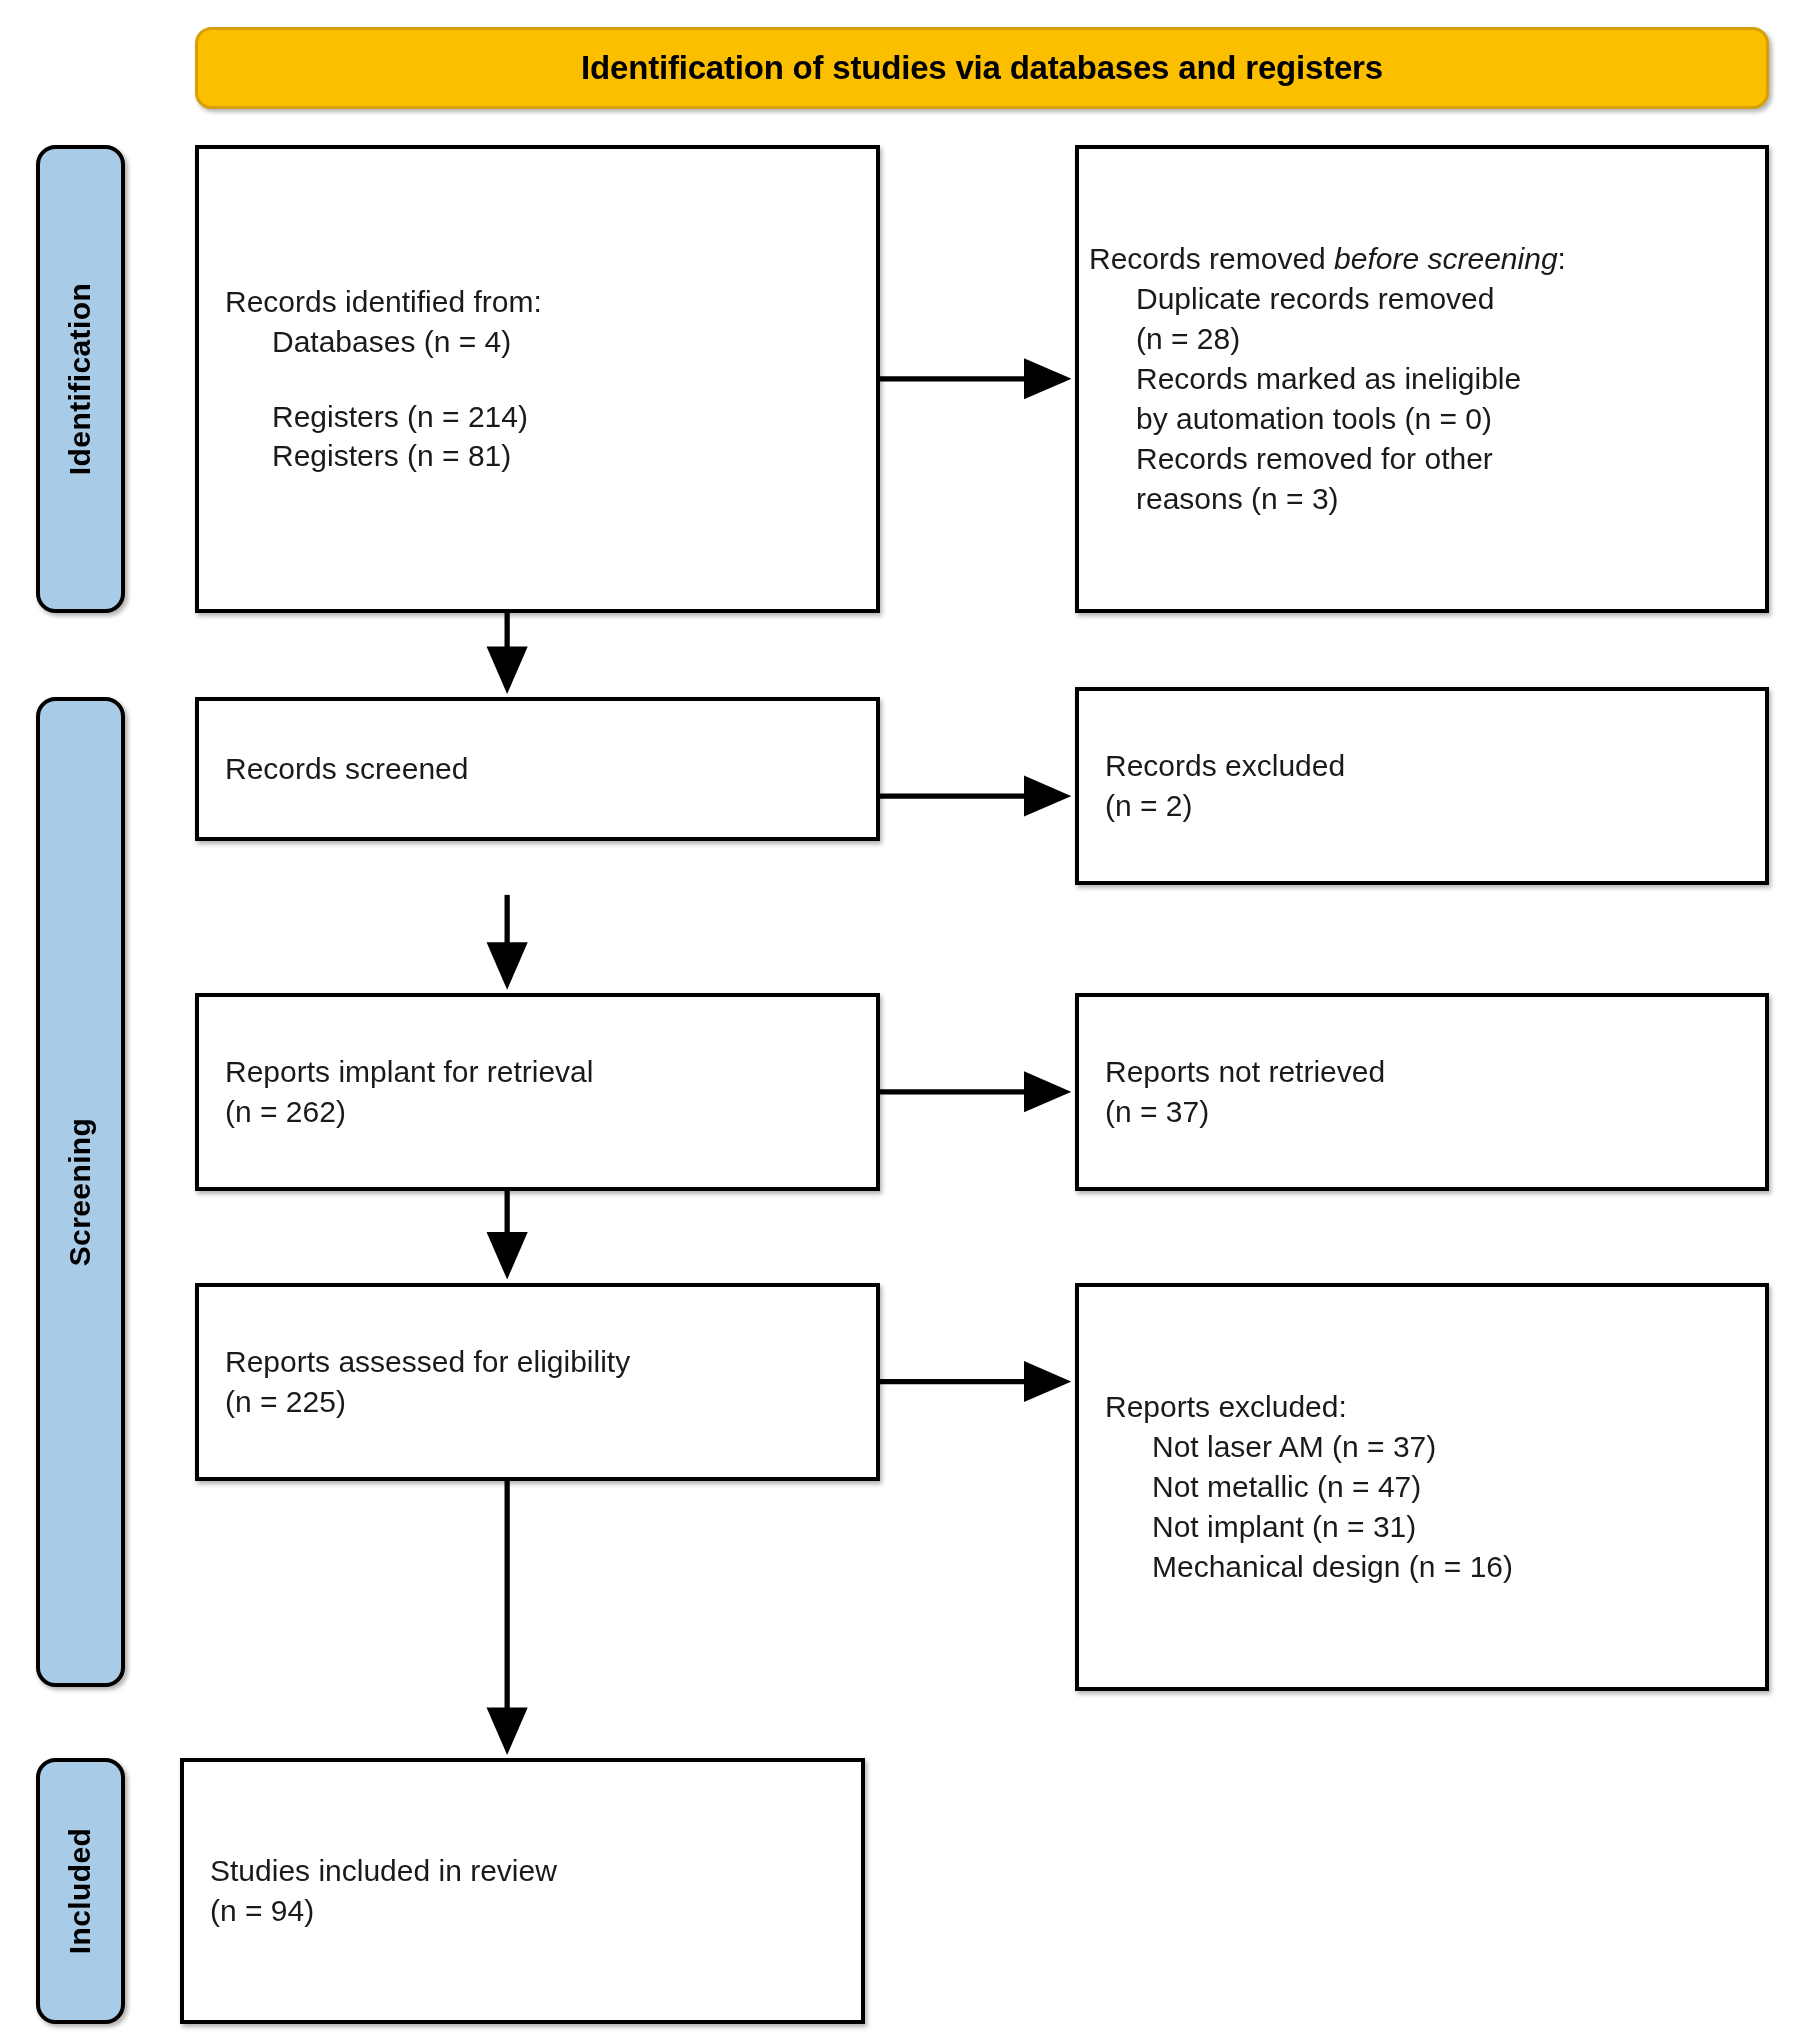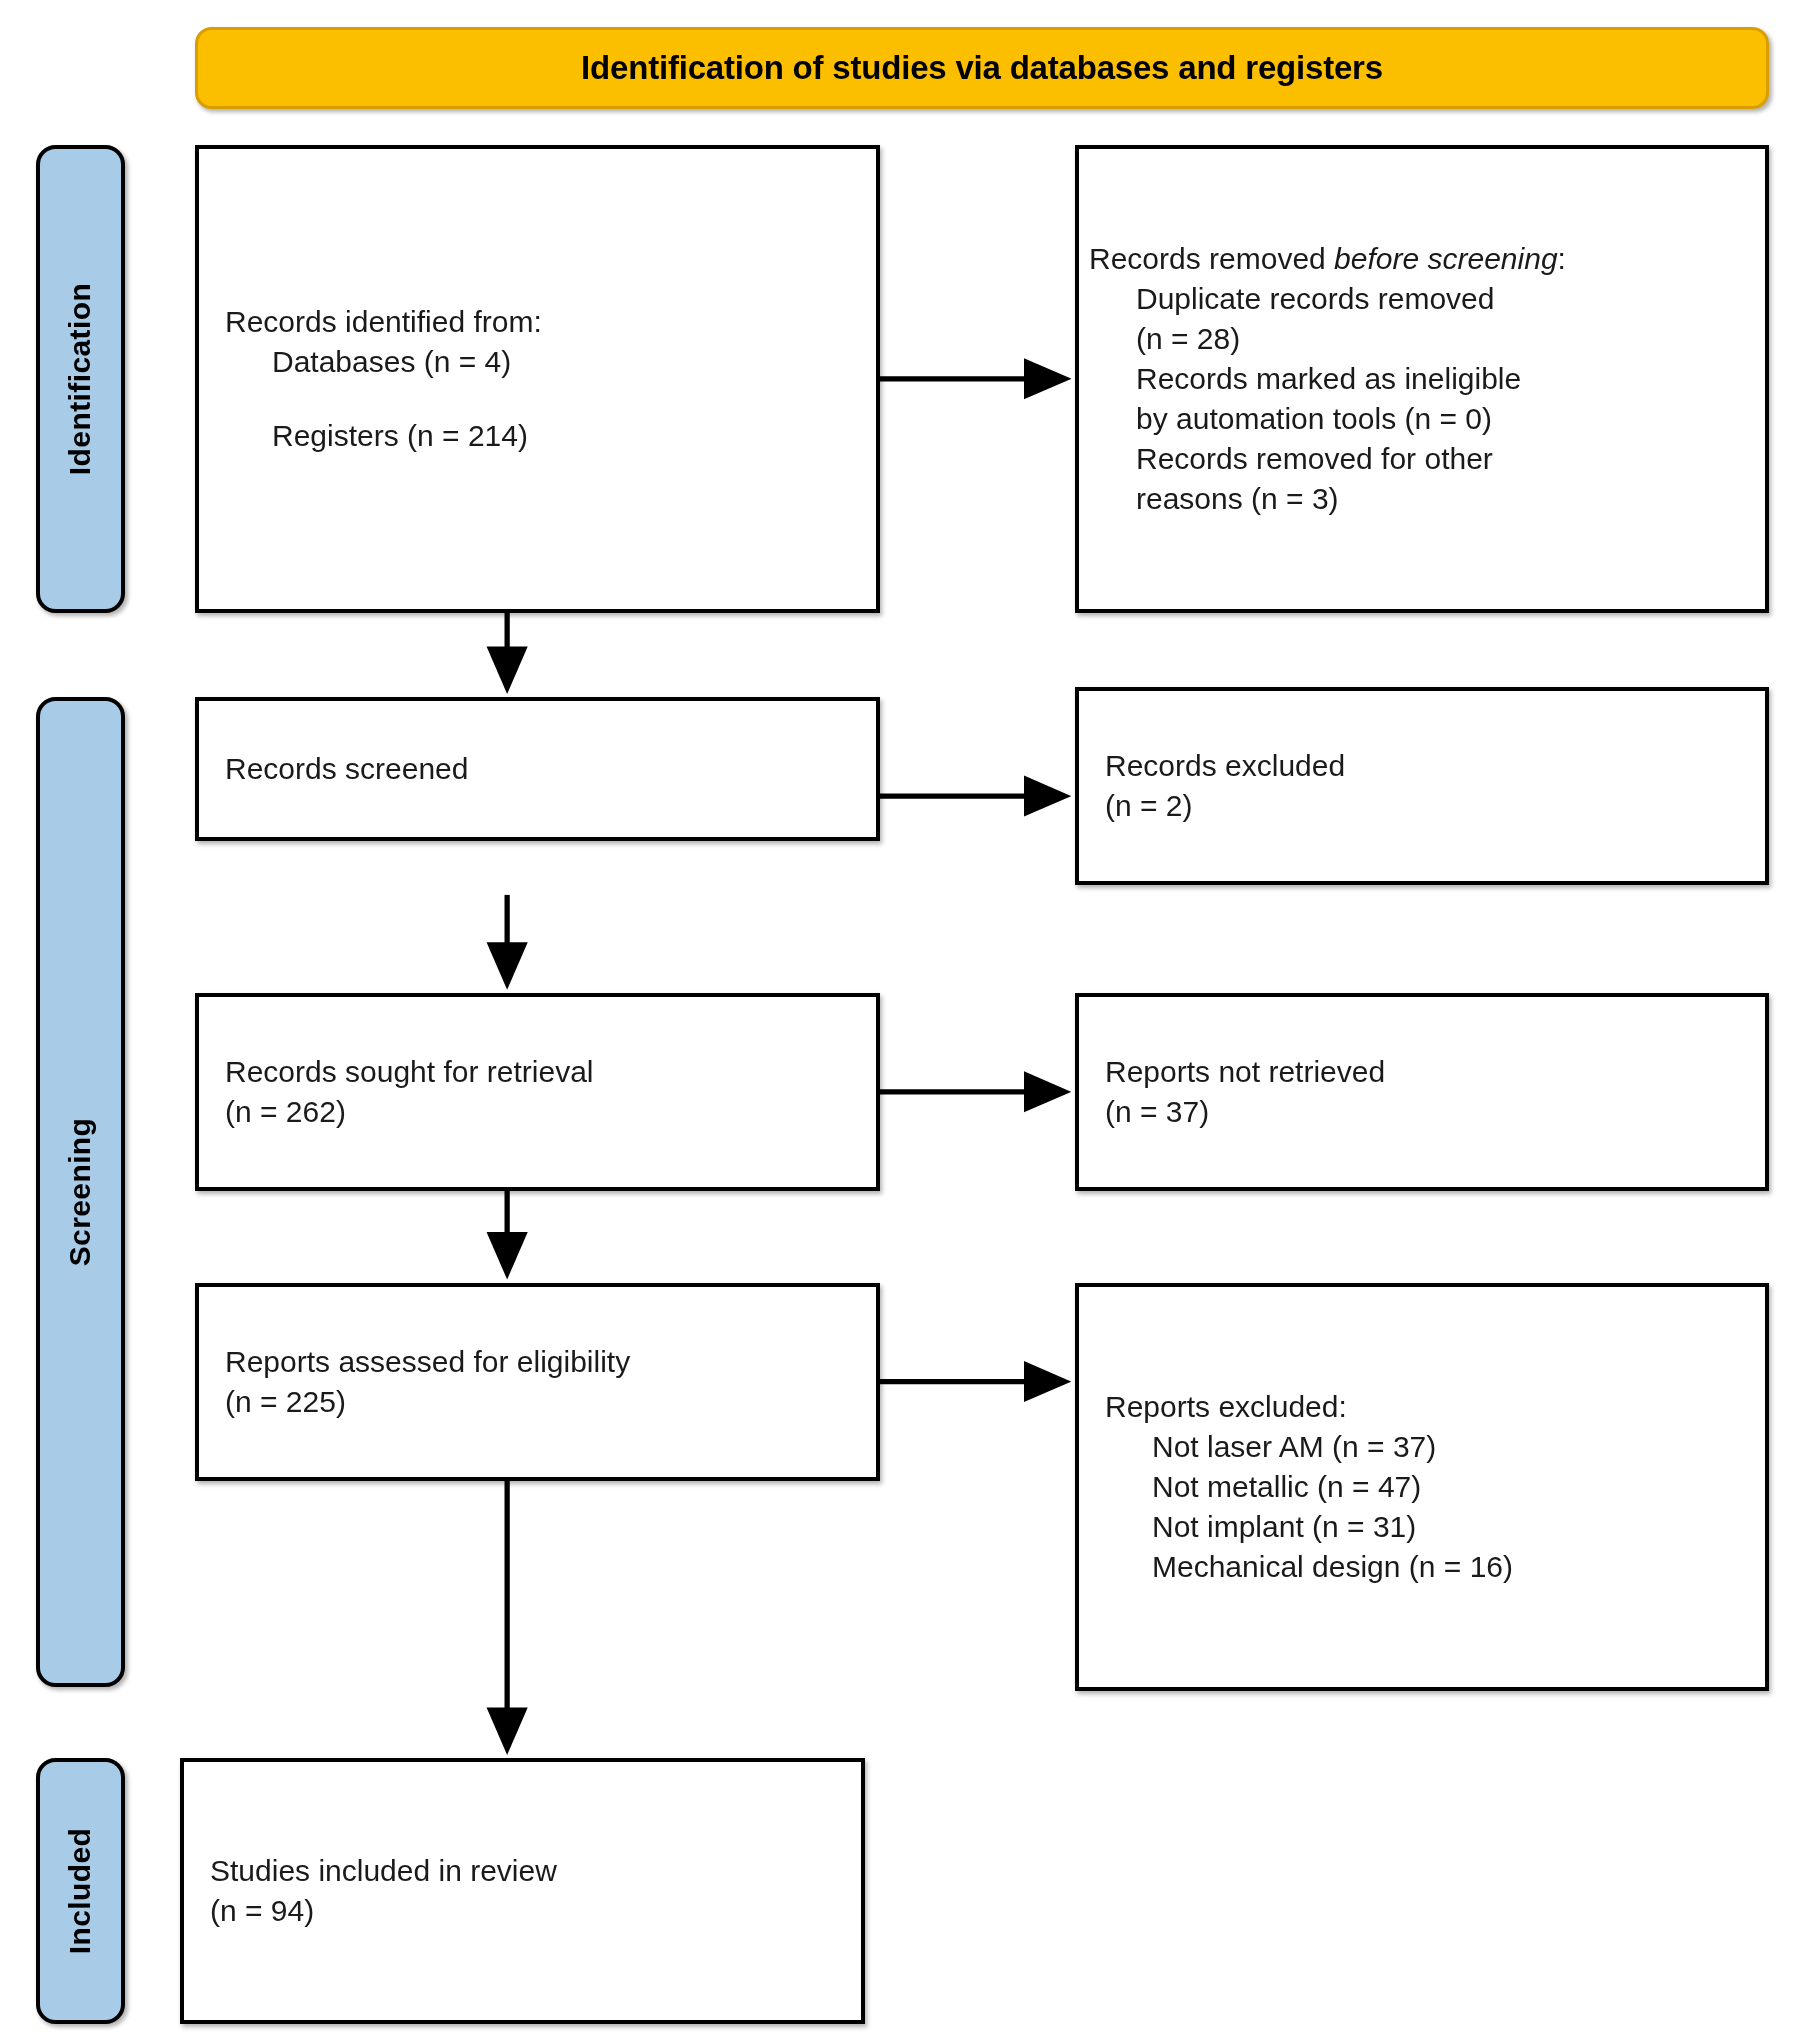--- a/index.html
+++ b/index.html
@@ -151,20 +151,21 @@
     <line x1="1166" y1="1831" x2="1410" y2="1831" stroke="#000" stroke-width="7" marker-end="url(#ah)"></line>
 
     <line x1="672" y1="1962" x2="672" y2="2316" stroke="#000" stroke-width="7" marker-end="url(#ah)"></line>
   </svg>
 
   <div class="flow-box" id="box-identified">
     <div class="line">Records identified from:</div>
     <div class="line indent">Databases (n = 4)</div>
     <div class="line gap"></div>
     <div class="line indent">Registers (n = 214)</div>
+    <div class="line indent">Registers (n = 81)</div>
   </div>
 
   <div class="flow-box" id="box-removed-before">
     <div class="line"><span>Records removed </span><em>before screening</em><span>:</span></div>
     <div class="line indent">Duplicate records removed</div>
     <div class="line indent">(n = 28)</div>
     <div class="line indent">Records marked as ineligible</div>
     <div class="line indent">by automation tools (n = 0)</div>
     <div class="line indent">Records removed for other</div>
     <div class="line indent">reasons (n = 3)</div>
@@ -173,21 +174,21 @@
   <div class="flow-box" id="box-screened">
     <div class="line">Records screened</div>
   </div>
 
   <div class="flow-box" id="box-excluded">
     <div class="line">Records excluded</div>
     <div class="line">(n = 2)</div>
   </div>
 
   <div class="flow-box" id="box-sought">
-    <div class="line">Records sought for retrieval</div>
+    <div class="line">Reports implant for retrieval</div>
     <div class="line">(n = 262)</div>
   </div>
 
   <div class="flow-box" id="box-not-retrieved">
     <div class="line">Reports not retrieved</div>
     <div class="line">(n = 37)</div>
   </div>
 
   <div class="flow-box" id="box-assessed">
     <div class="line">Reports assessed for eligibility</div>

